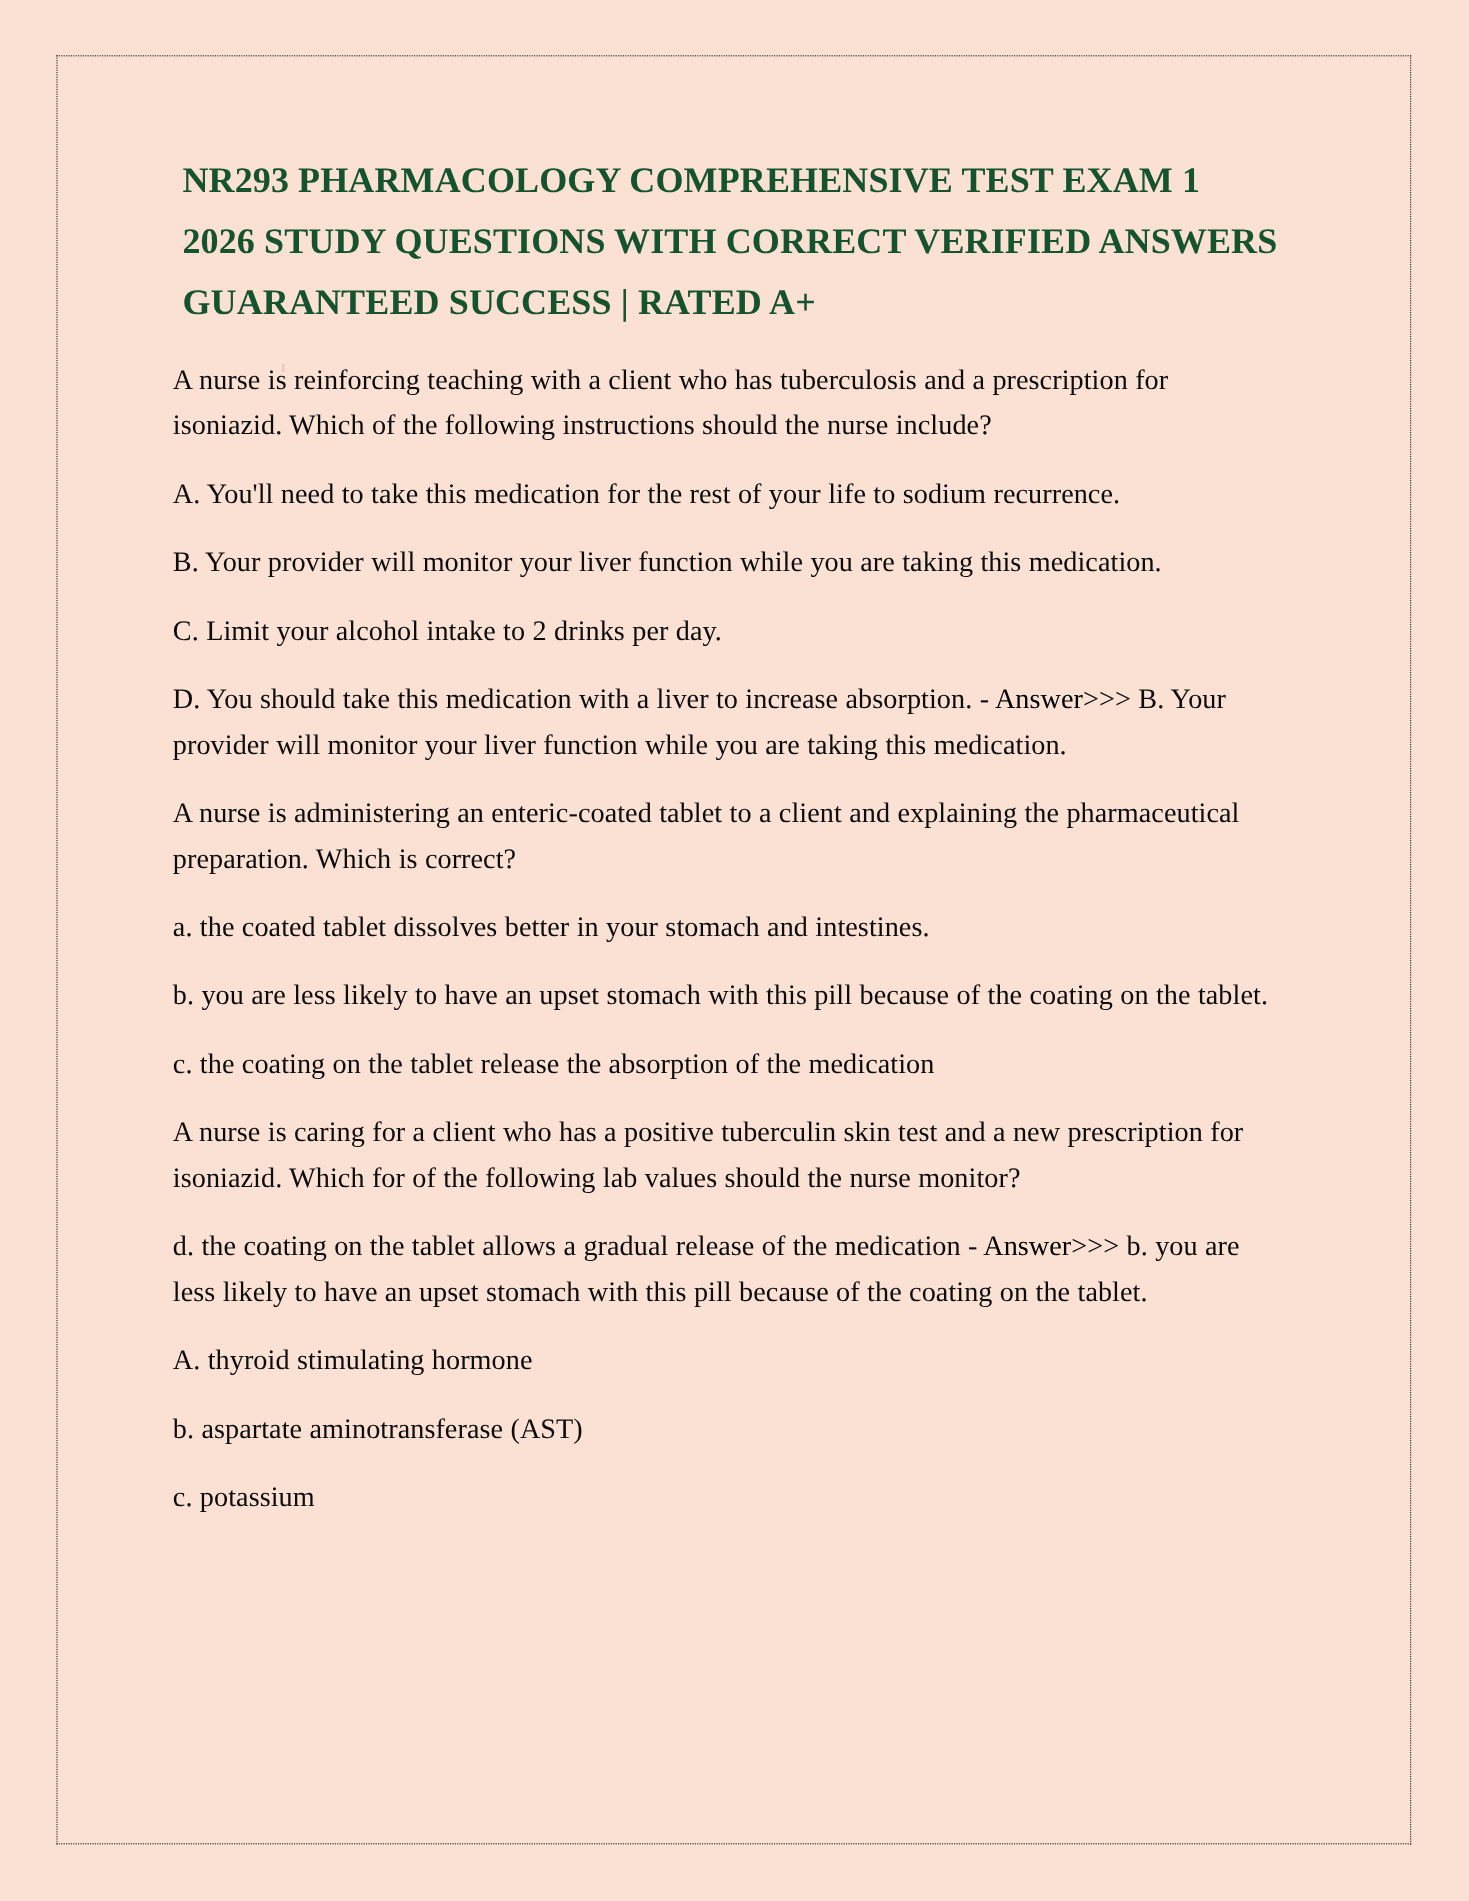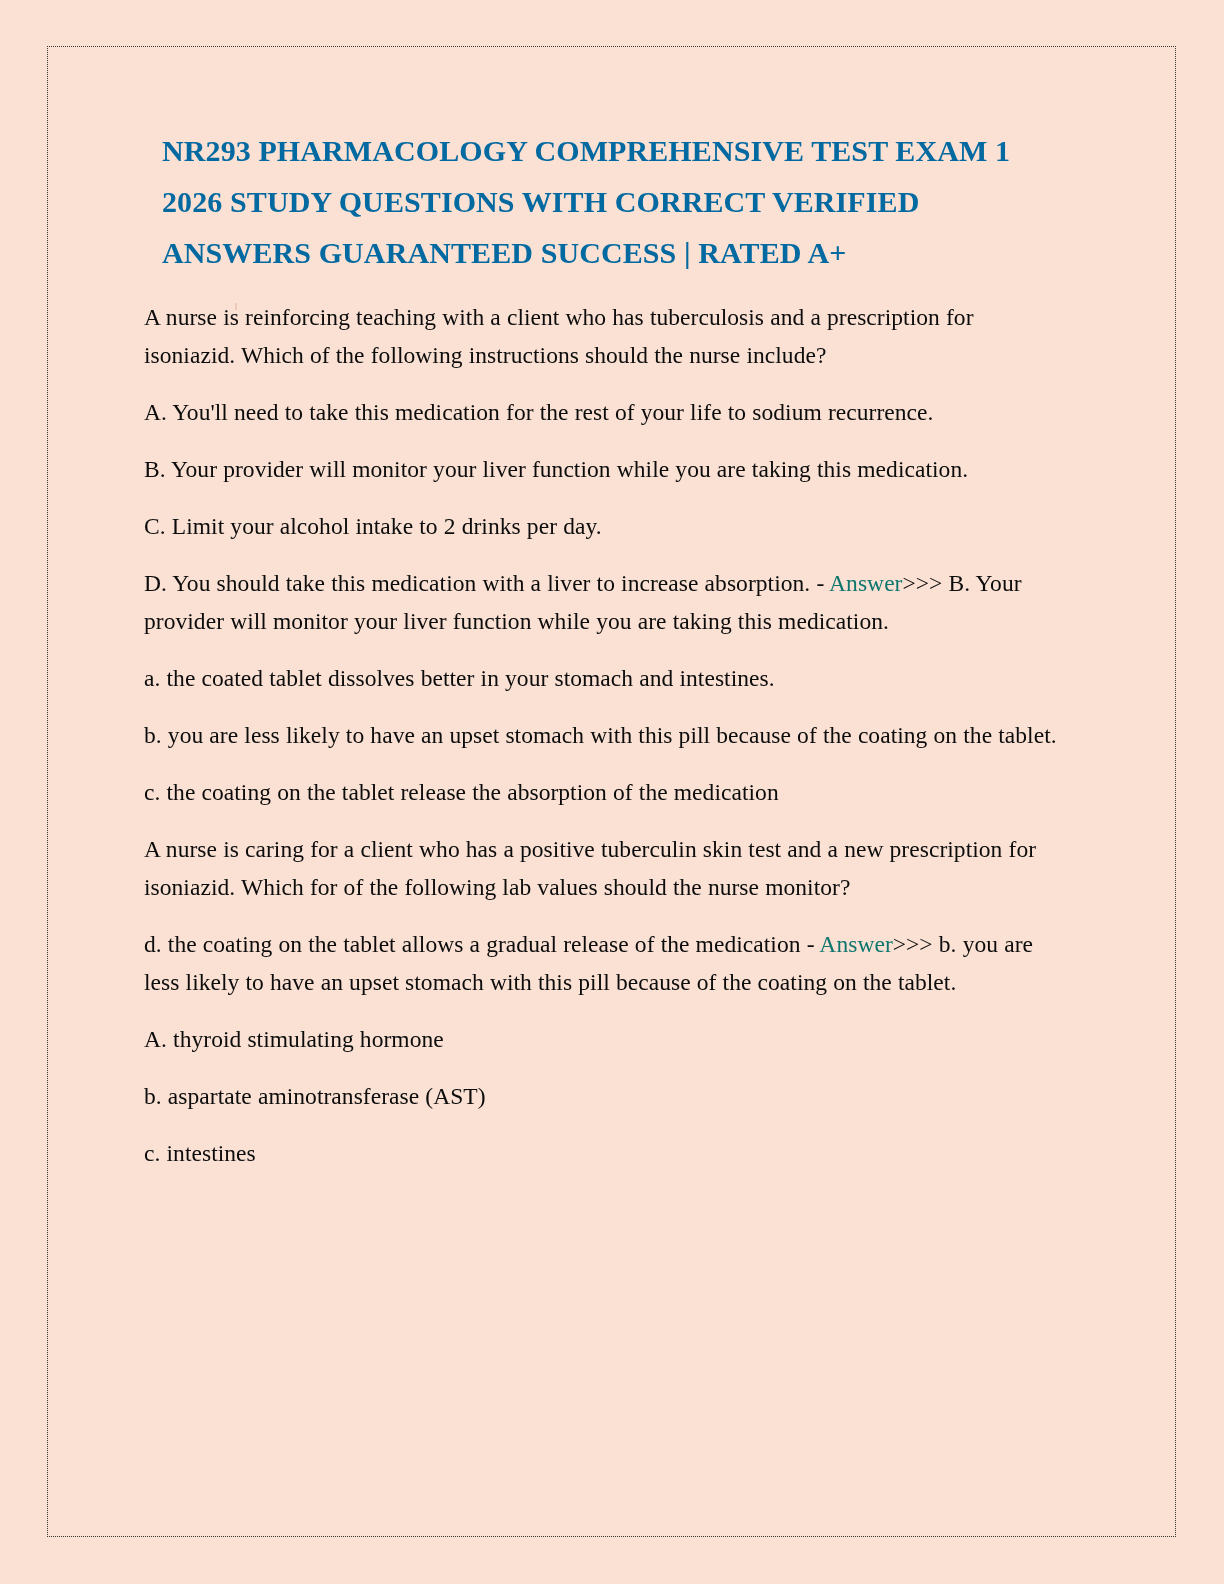--- a/index.html
+++ b/index.html
@@ -28,27 +28,27 @@
   }
 
   .content {
     position: absolute;
     left: 144px;
     top: 125px;
     width: 924px;
   }
 
   .doc-title {
-    color: #0369a1;
+    color: #14532d;
     font-family: "Liberation Serif", "DejaVu Serif", serif;
     font-weight: bold;
     font-size: 30px;
     line-height: 51px;
     letter-spacing: 0.1px;
-    margin: 0 0 0 18px;
+    margin: 0 0 0 8px;
     text-align: left;
   }
 
   .speck {
     position: absolute;
     left: 91px;
     top: 178px;
     width: 2px;
     height: 7px;
     background: #e8c6b4;
@@ -65,21 +65,21 @@
     line-height: 38px;
     margin: 0 0 19px 0;
     text-align: left;
     letter-spacing: 0.05px;
     word-spacing: 0.2px;
   }
 
   p.para:last-child { margin-bottom: 0; }
 
   .answer-tag {
-    color: #0f766e;
+    color: #000000;
   }
 
   .arrows {
     color: #0c0c0c;
   }
 </style>
 </head>
 <body>
 
 <div class="page-frame"></div>
@@ -95,32 +95,33 @@
     <p class="para">A nurse is reinforcing teaching with a client who has tuberculosis and a prescription for isoniazid. Which of the following instructions should the nurse include?</p>
 
     <p class="para">A. You'll need to take this medication for the rest of your life to sodium recurrence.</p>
 
     <p class="para">B. Your provider will monitor your liver function while you are taking this medication.</p>
 
     <p class="para">C. Limit your alcohol intake to 2 drinks per day.</p>
 
     <p class="para"><span>D. You should take this medication with a liver to increase absorption. - </span><span class="answer-tag">Answer</span><span class="arrows">&gt;&gt;&gt;</span><span> B. Your provider will monitor your liver function while you are taking this medication.</span></p>
 
+    <p class="para">A nurse is administering an enteric-coated tablet to a client and explaining the pharmaceutical preparation. Which is correct?</p>
 
     <p class="para">a. the coated tablet dissolves better in your stomach and intestines.</p>
 
     <p class="para">b. you are less likely to have an upset stomach with this pill because of the coating on the tablet.</p>
 
     <p class="para">c. the coating on the tablet release the absorption of the medication</p>
 
     <p class="para">A nurse is caring for a client who has a positive tuberculin skin test and a new prescription for isoniazid. Which for of the following lab values should the nurse monitor?</p>
 
     <p class="para"><span>d. the coating on the tablet allows a gradual release of the medication - </span><span class="answer-tag">Answer</span><span class="arrows">&gt;&gt;&gt;</span><span> b. you are less likely to have an upset stomach with this pill because of the coating on the tablet.</span></p>
 
     <p class="para">A. thyroid stimulating hormone</p>
 
     <p class="para">b. aspartate aminotransferase (AST)</p>
 
-    <p class="para">c. intestines</p>
+    <p class="para">c. potassium</p>
 
 
   </div>
 </div>
 
 </body></html>

